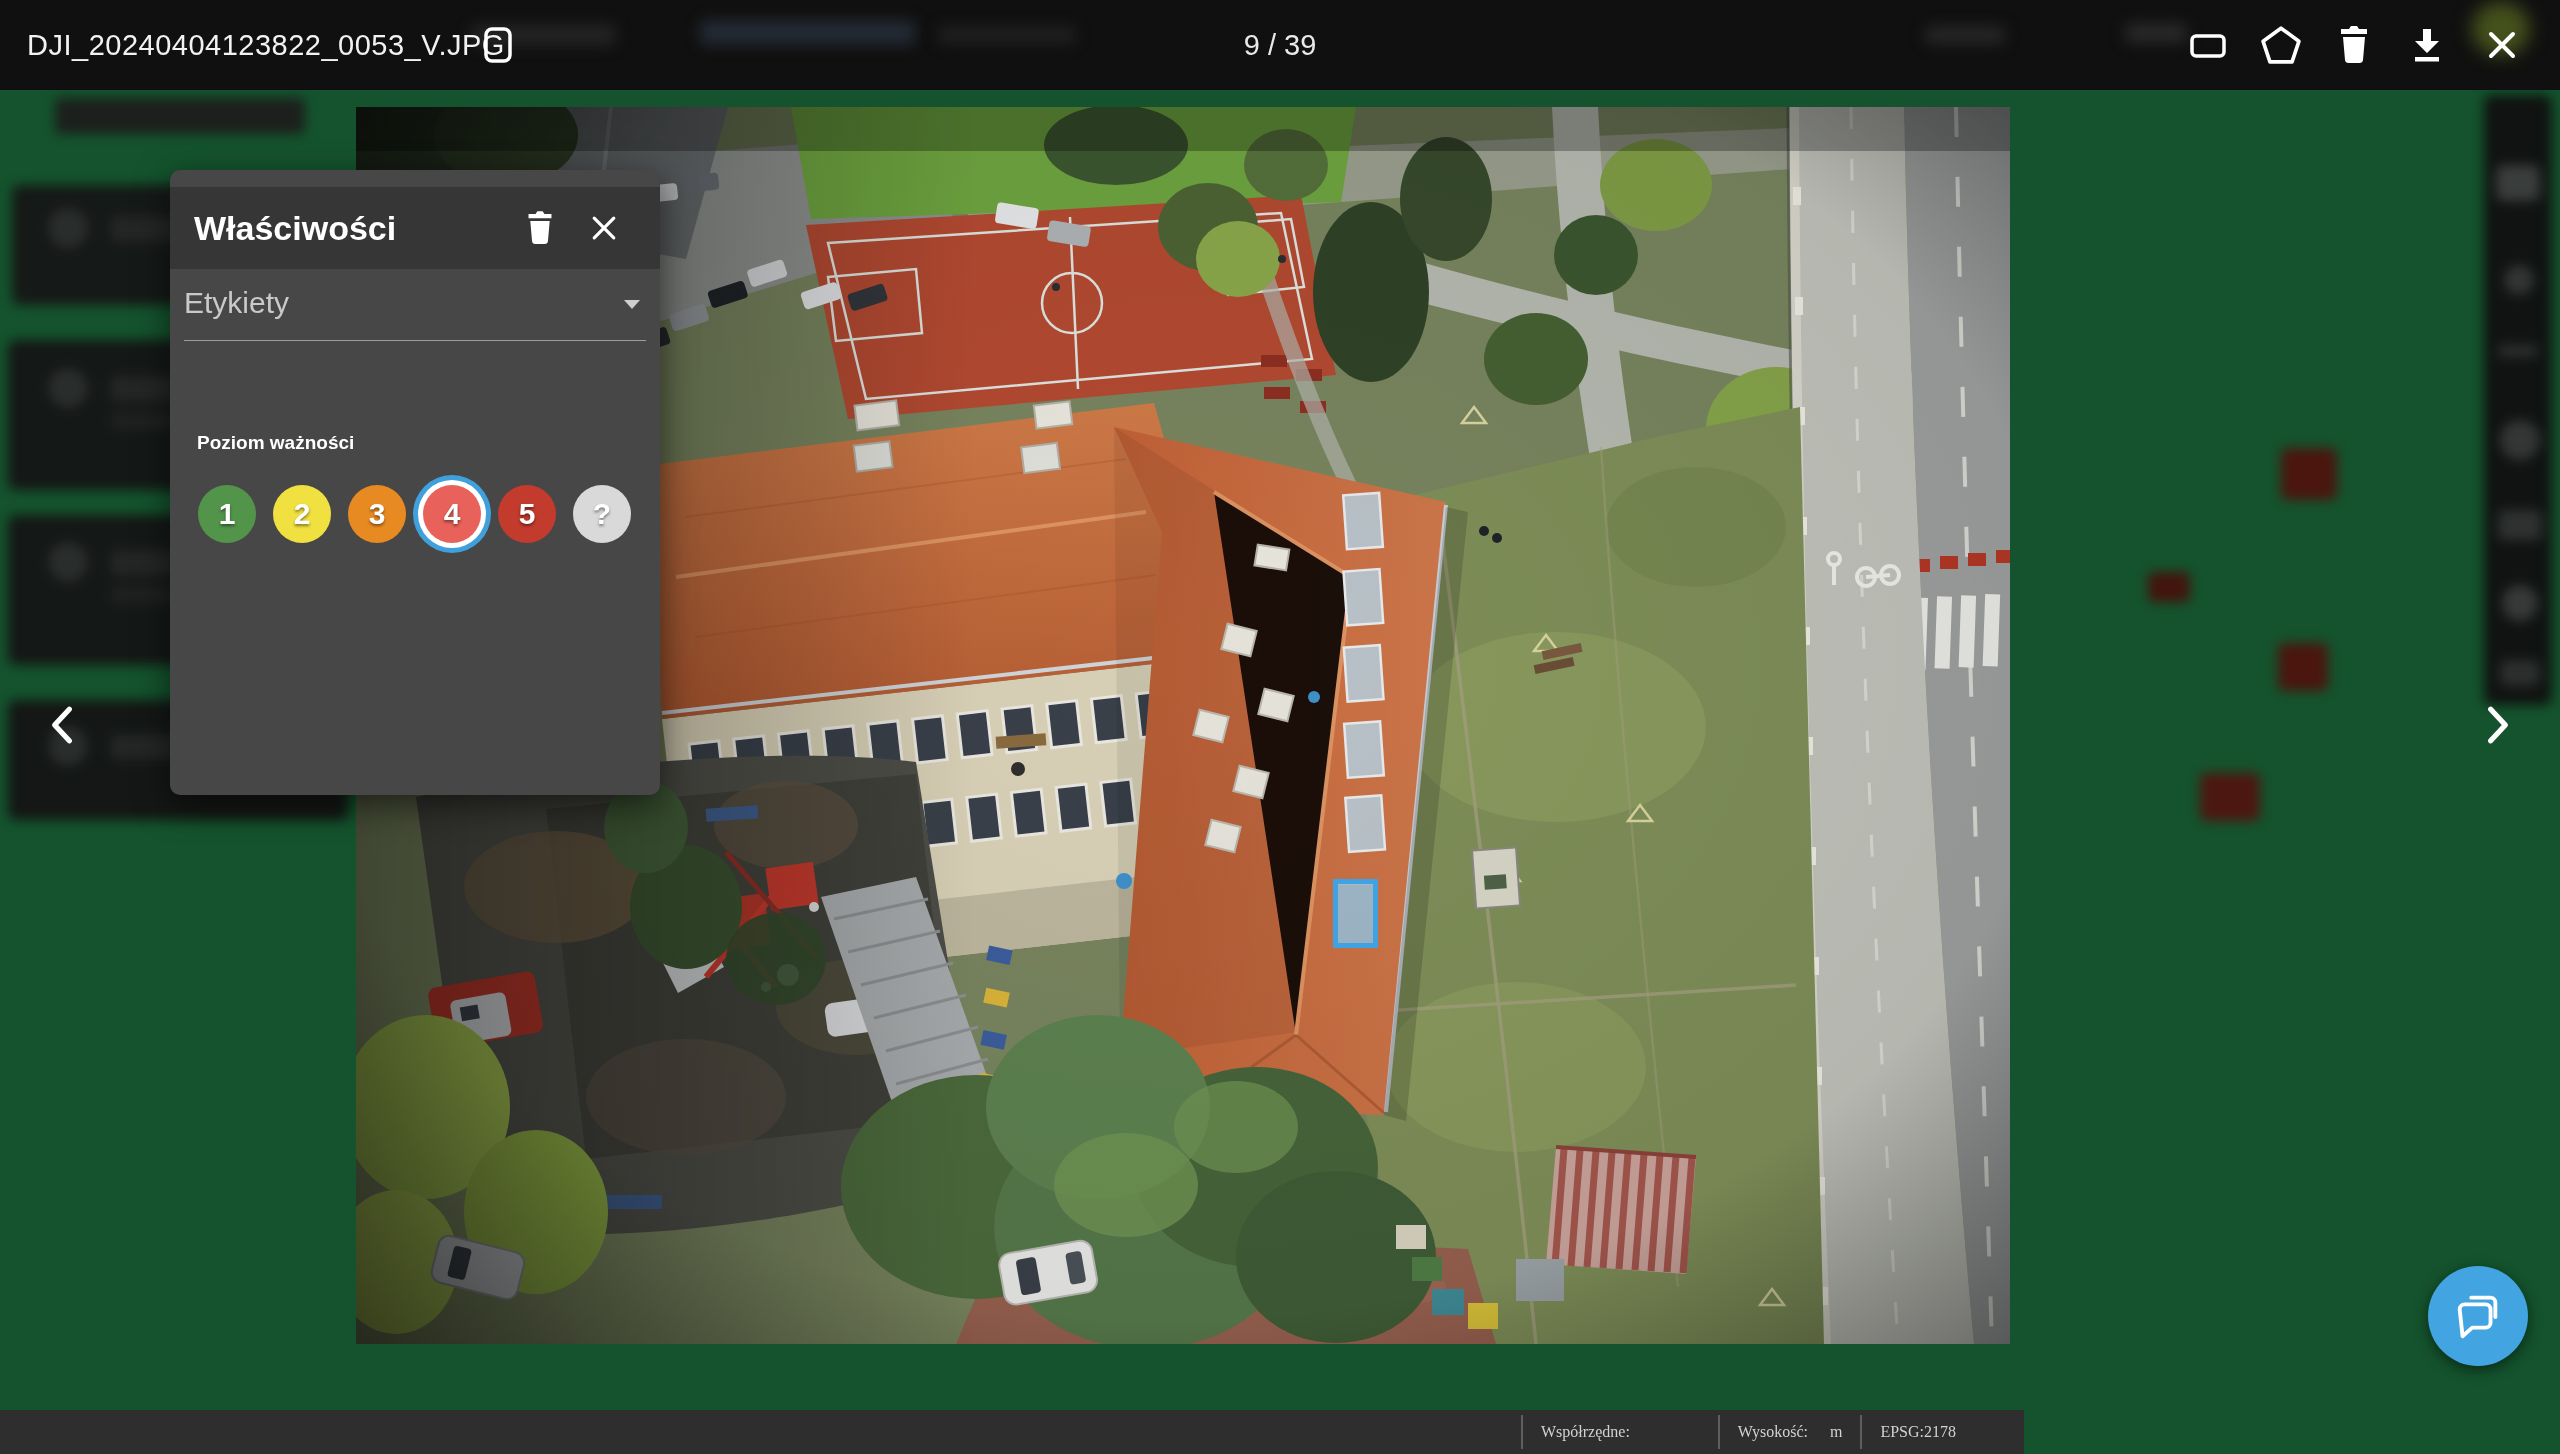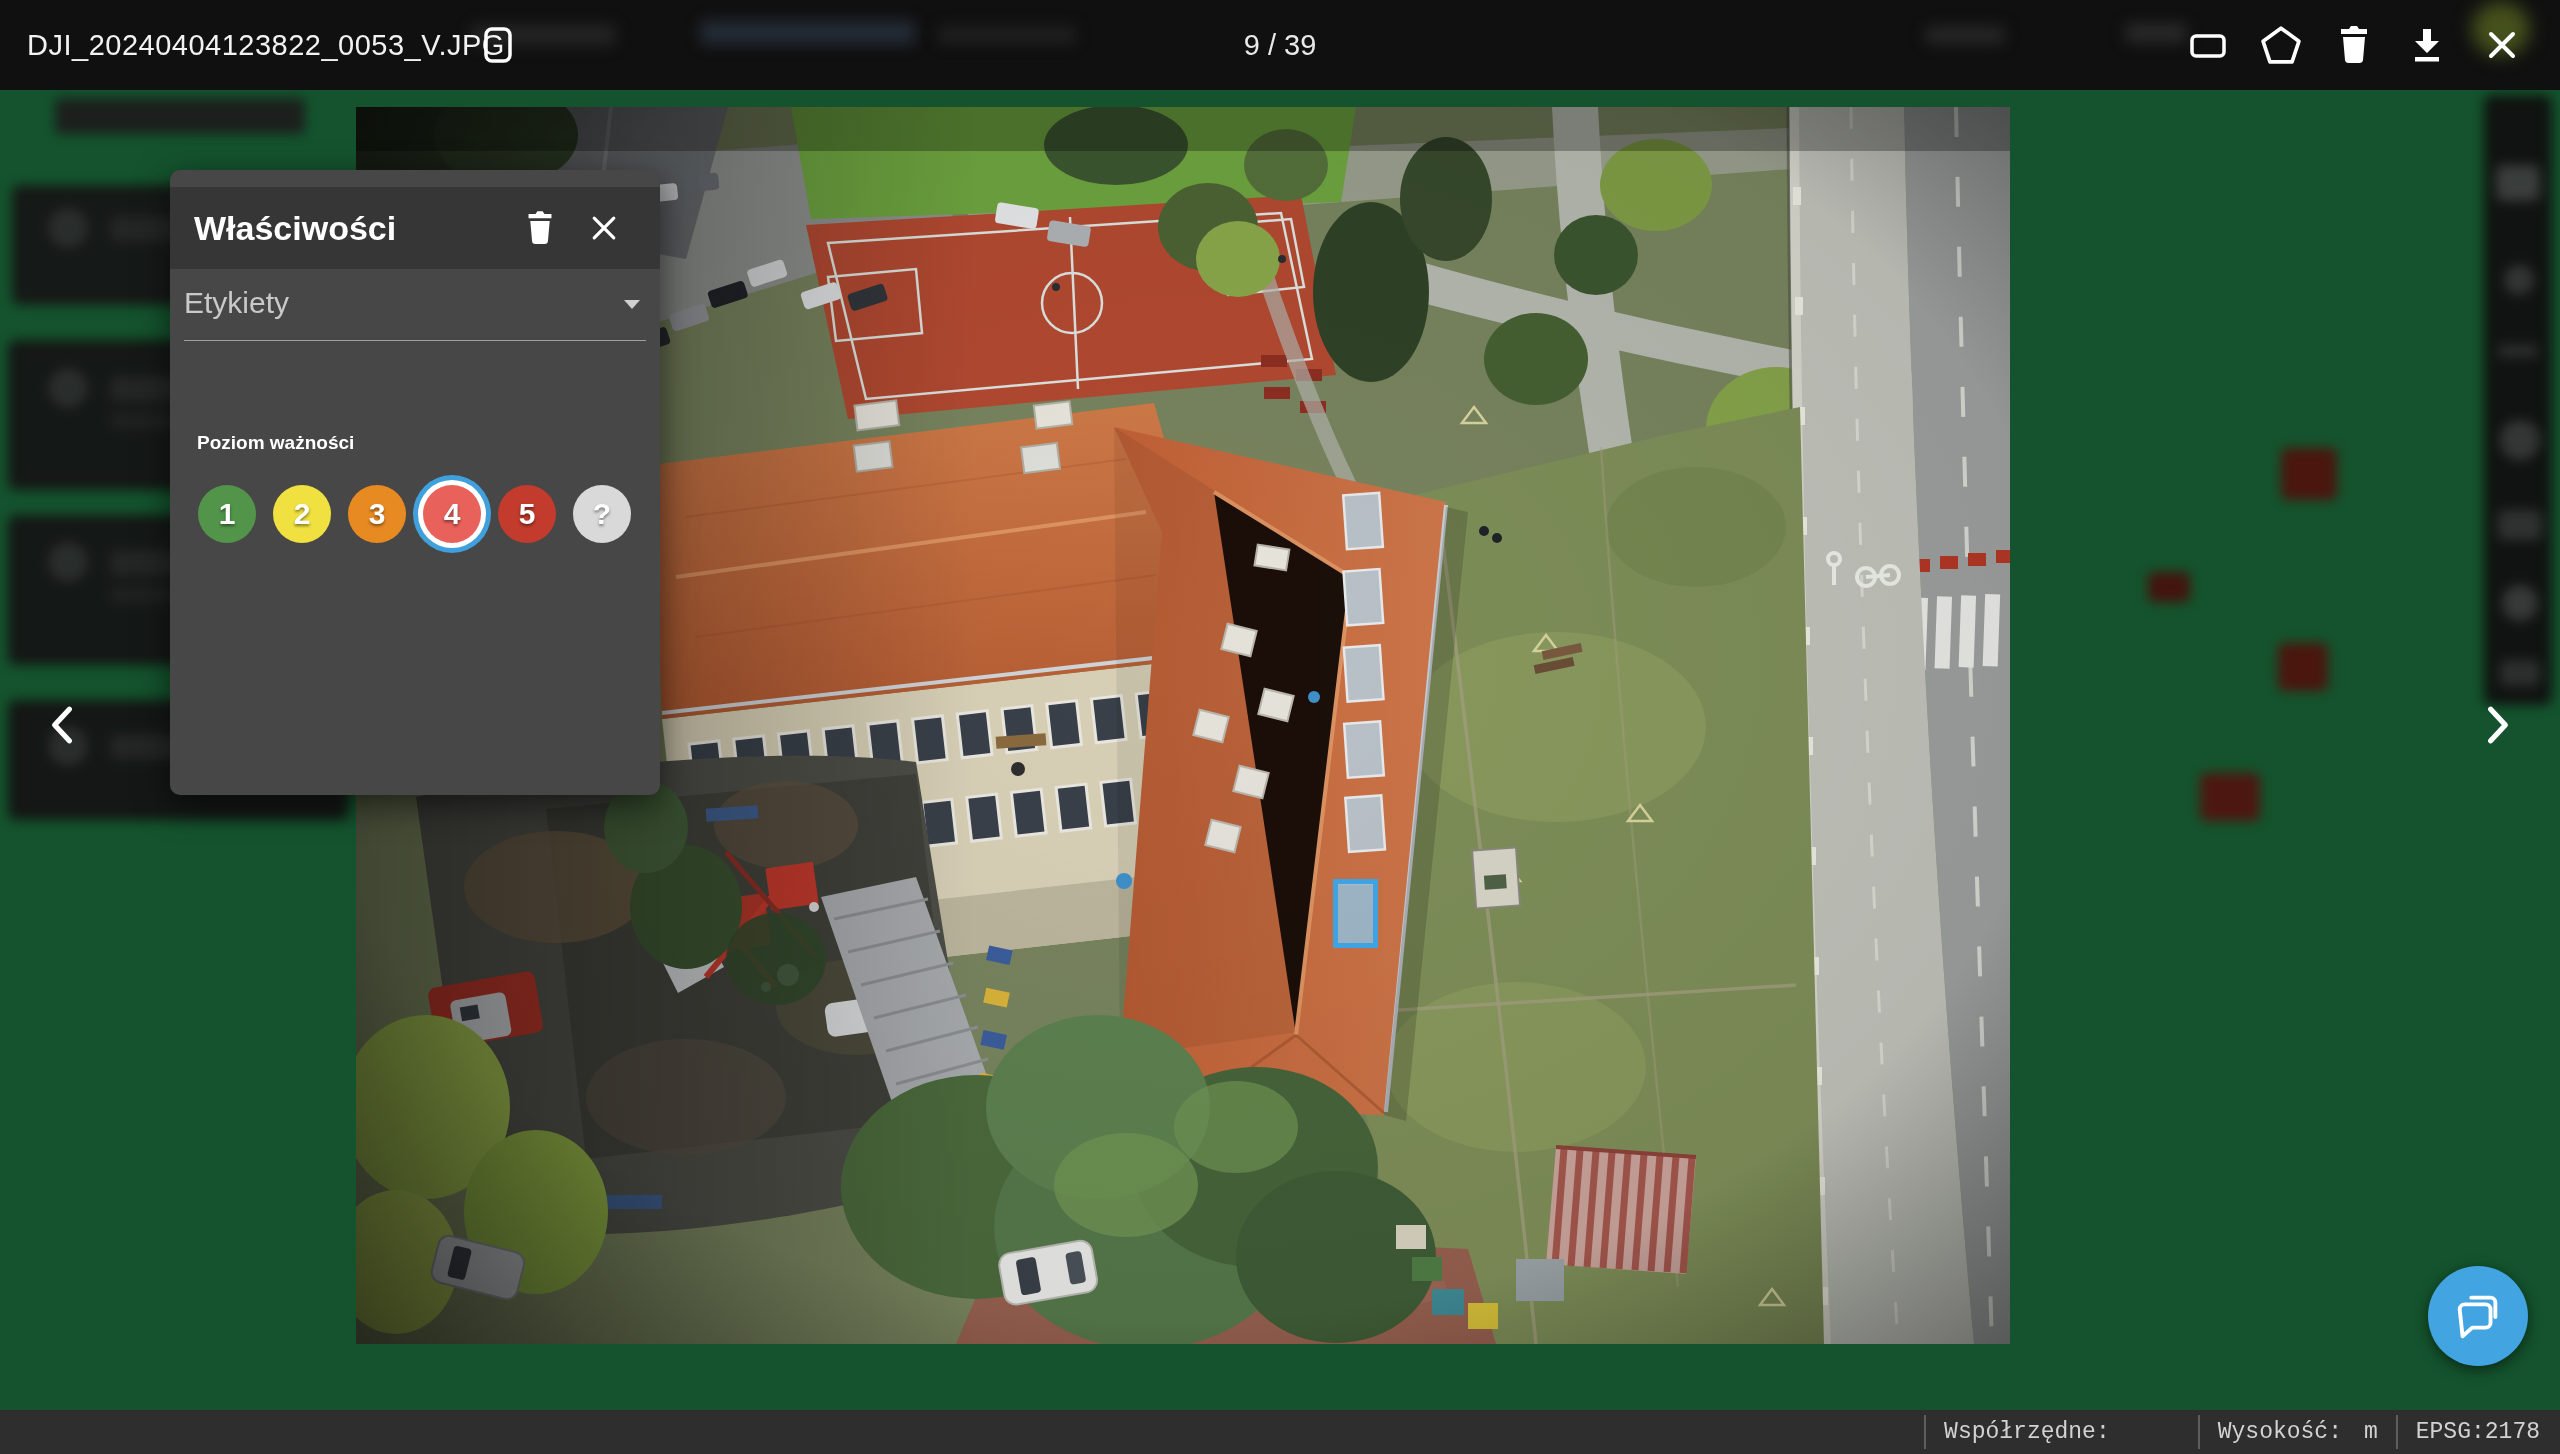--- a/index.html
+++ b/index.html
@@ -38,23 +38,23 @@
   
   .photo{position:absolute;left:356px;top:107px;width:1654px;height:1237px;z-index:5;}
   .annotation{position:absolute;left:977px;top:772px;width:45px;height:69px;
     border:5px solid #3fa3e3;background:rgba(150,185,210,.25);box-sizing:border-box;z-index:8;cursor:pointer;}
   .navbtn{position:absolute;width:60px;height:60px;display:flex;align-items:center;justify-content:center;
     cursor:pointer;z-index:35;}
   .chat{position:absolute;left:2428px;top:1266px;width:100px;height:100px;border-radius:50%;
     background:#42a4e0;display:flex;align-items:center;justify-content:center;cursor:pointer;z-index:45;
     box-shadow:0 4px 14px rgba(0,0,0,.5);}
   
-  .statusbar{position:absolute;left:0;top:1410px;width:2560px;height:44px;background:#2e2e2e;z-index:40;
+  .statusbar{position:absolute;left:0;top:1410px;width:2024px;height:44px;background:#2e2e2e;z-index:40;
     display:flex;align-items:center;justify-content:flex-end;
-    font-family:Liberation Mono, monospace;font-size:23px;color:#d2d2d2;}
+    font-family:Liberation Serif, serif;font-size:16px;color:#d2d2d2;}
   .sep{width:2px;height:34px;background:#5e5e5e;margin:0 18px;}
 </style>
 </head>
 <body>
 
 <div class="stage">
 
   <div class="photo">
     <svg width="100%" height="100%" viewBox="0 0 1654 1237" preserveAspectRatio="none">
       <defs>
@@ -561,16 +561,16 @@
   </div>
 
   <div class="statusbar">
     <div class="sep"></div>
     <span>Współrzędne:</span>
     <span style="width:70px;"></span>
     <div class="sep"></div>
     <span>Wysokość:</span>
     <span style="margin-left:22px;">m</span>
     <div class="sep"></div>
-    <span style="margin-right:20px;">EPSG:2178</span>
+    <span style="margin-right:68px;">EPSG:2178</span>
   </div>
 
 </div>
 
 </body></html>

